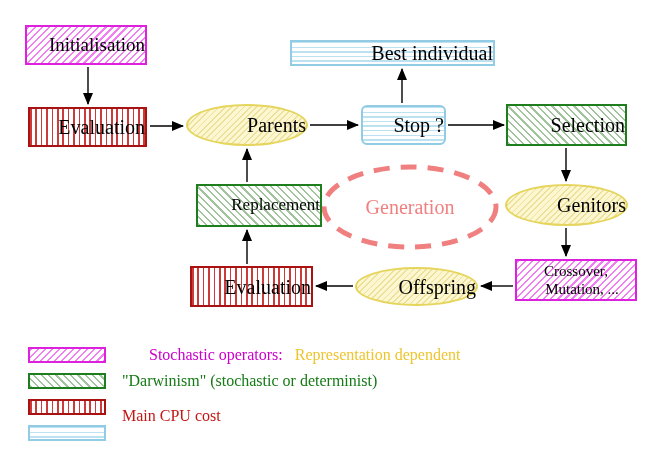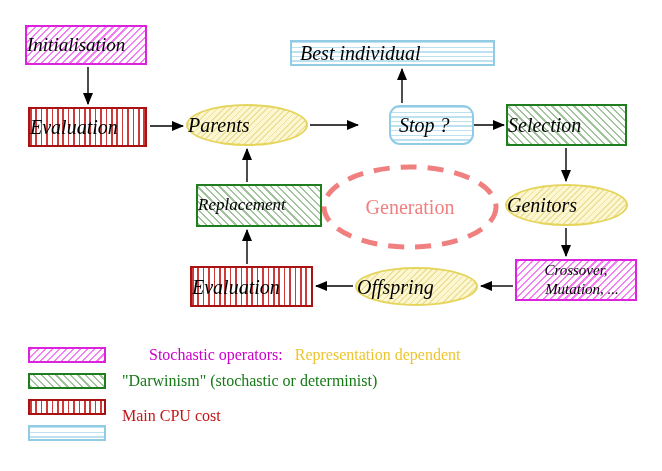--- a/index.html
+++ b/index.html
@@ -3,22 +3,22 @@
 <meta charset="utf-8">
 <style>
   html,body{margin:0;padding:0;background:#ffffff;}
   *{box-sizing:border-box;}
   .canvas{
     position:relative;width:662px;height:471px;background:#ffffff;
     font-family:"Liberation Serif","DejaVu Serif",serif;color:#000;
     overflow:hidden;
   }
   .node{
-    position:absolute;display:flex;align-items:center;justify-content:flex-start;
-    text-align:center;line-height:1.1;font-style:italic;
+    position:absolute;display:flex;align-items:center;justify-content:flex-end;
+    text-align:center;line-height:1.1;
   }
   
   .p-magenta{
     border:2px solid #dd22dd;
     background:repeating-linear-gradient(135deg,#f37ef3 0,#f37ef3 1.6px,#ffffff 1.6px,#ffffff 5px);
   }
   .p-red{
     border:2px solid #aa1111;
     background:repeating-linear-gradient(90deg,#cc3a3a 0,#cc3a3a 1.6px,#ffffff 1.6px,#ffffff 5.4px);
   }
@@ -29,21 +29,21 @@
   .p-cyan{
     border:2px solid #92cbe4;
     background:repeating-linear-gradient(180deg,#bce2f2 0,#bce2f2 1.4px,#ffffff 1.4px,#ffffff 4.6px);
     padding-left:8px;
   }
   .p-yellow{
     border:2px solid #e5d55c;
     background:#fcf7d0 repeating-linear-gradient(135deg,#ece09a 0,#ece09a 1.3px,#fcf7d0 1.3px,#fcf7d0 4.4px);
   }
   .ellipse{border-radius:50%;}
-  .rounded{border-radius:11px;margin-left:28px;}
+  .rounded{border-radius:6px;}
   .svg-layer{position:absolute;left:0;top:0;pointer-events:none;}
   .gen-label{
     position:absolute;color:#f08080;font-size:20px;text-align:center;
   }
   
   .lrow{position:absolute;left:28px;display:flex;align-items:center;height:20px;}
   .swatch{width:78px;height:16px;flex:0 0 auto;}
   .lt{margin-left:16px;font-size:16px;white-space:pre;}
   .lt2{margin-left:12px;font-size:16px;white-space:pre;}
   .c-magenta{color:#cc00cc;margin-left:43px;}

